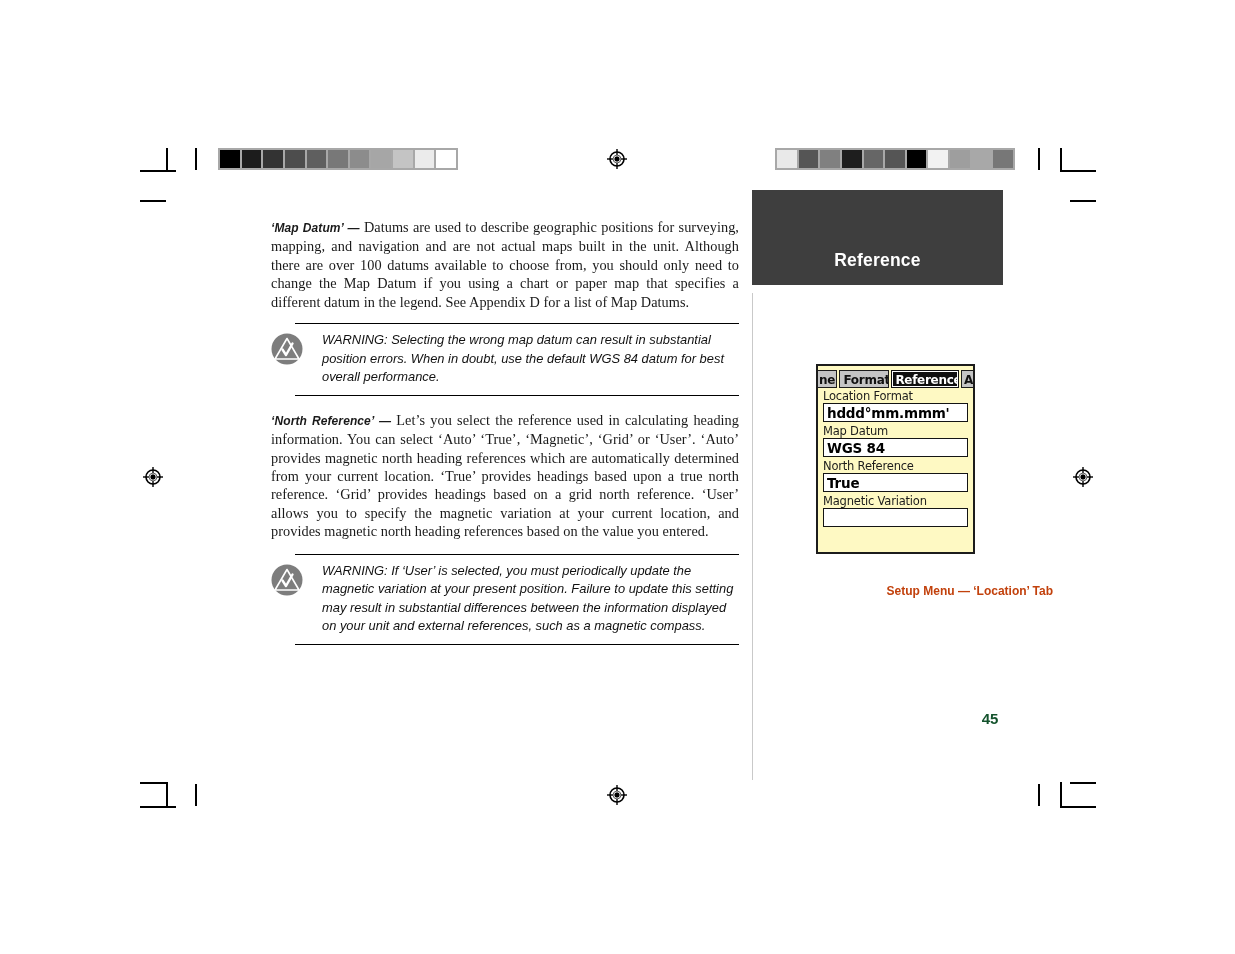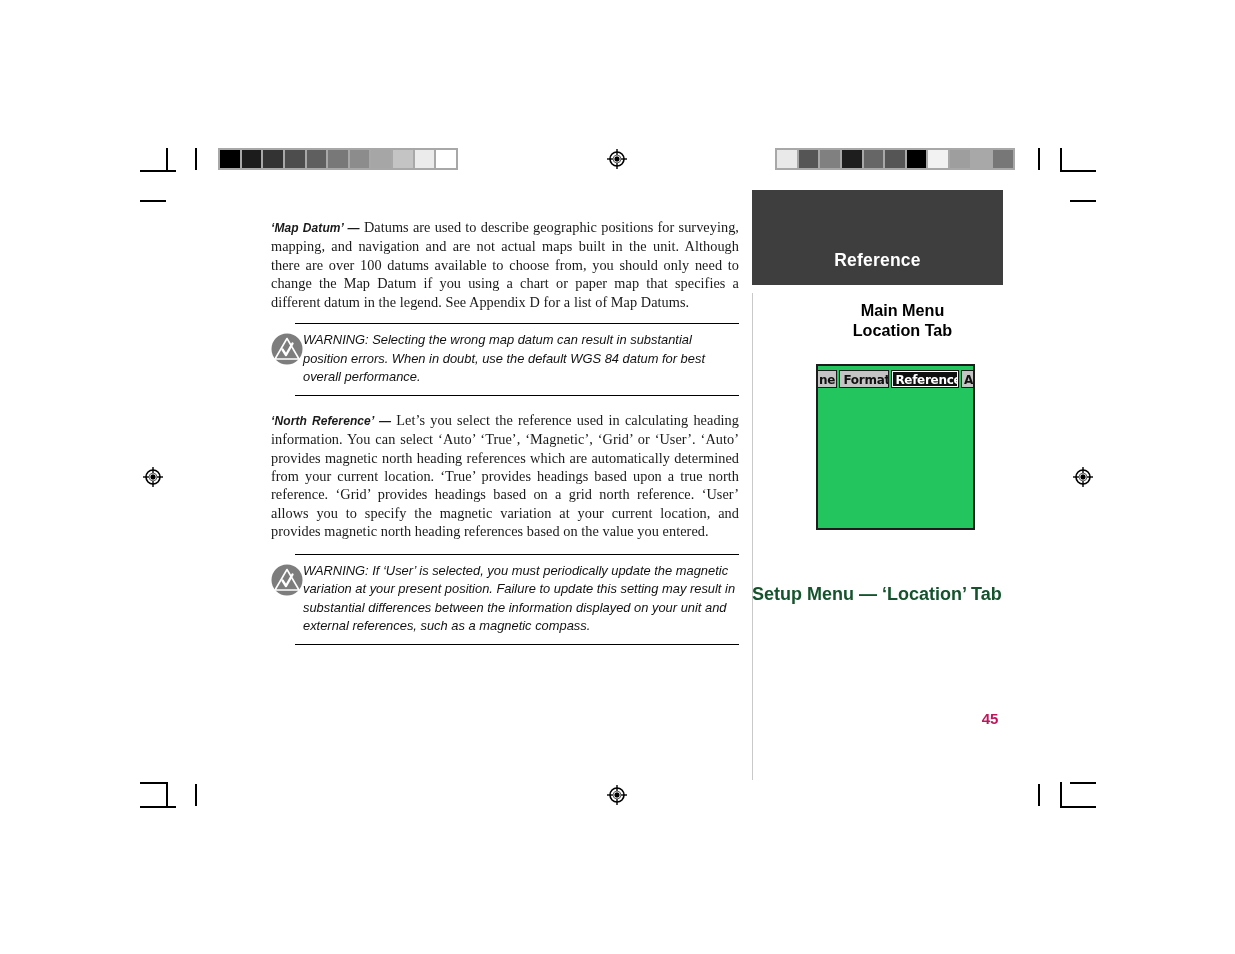--- a/index.html
+++ b/index.html
@@ -74,20 +74,21 @@
     align-items: flex-start;
     padding: 7px 0 8px 0;
   }
   .warn .wicon {
     width: 32px;
     height: 32px;
     flex: 0 0 32px;
     margin-top: 2px;
   }
   .warn .wtext {
+    margin-left: 19px;
     font-family: "Liberation Sans", sans-serif;
     font-style: italic;
     font-size: 12.9px;
     line-height: 18.6px;
     color: #111;
     flex: 1 1 auto;
   }
   .ref-band {
     position: absolute;
     left: 752px;
@@ -125,46 +126,46 @@
     top: 293px;
     width: 1px;
     height: 487px;
     background: #c9c9c9;
   }
   .caption {
     position: absolute;
     left: 752px;
     top: 584px;
     width: 301px;
-    text-align: left;
-    font-family: "Liberation Sans", sans-serif;
-    font-weight: bold;
-    font-size: 18px;
-    color: #14532d;
+    text-align: right;
+    font-family: "Liberation Sans", sans-serif;
+    font-weight: bold;
+    font-size: 12px;
+    color: #c2410c;
   }
   .pagenum {
     position: absolute;
     left: 960px;
     top: 710px;
     width: 60px;
     text-align: center;
     font-family: "Liberation Sans", sans-serif;
     font-weight: bold;
     font-size: 15px;
-    color: #be185d;
+    color: #14532d;
   }
 
   
   .gps {
     position: absolute;
     left: 816px;
     top: 364px;
     width: 159px;
-    height: 166px;
-    background: #22c55e;
+    height: 190px;
+    background: #fef9c3;
     border: 2px solid #1c1c1c;
     box-sizing: border-box;
     font-family: "DejaVu Sans", sans-serif;
     overflow: hidden;
   }
   .gps-tabs {
     display: flex;
     align-items: flex-end;
     height: 22px;
     padding: 2px 0 0 0;
@@ -347,31 +348,40 @@
 
 
   </div>
 
   <div class="vrule"></div>
 
   <div class="ref-band">
     <span>Reference</span>
   </div>
 
-  <div class="side-heading">
-    <div>Main Menu</div>
-    <div>Location Tab</div>
-  </div>
 
   <div class="gps">
     <div class="gps-tabs">
       <div class="gps-tab partial-l">ne</div>
       <div class="gps-tab">Format</div>
       <div class="gps-tab active">Reference</div>
       <div class="gps-tab partial-r">A</div>
     </div>
+    <div class="gps-fields">
+      <div class="gps-label">Location Format</div>
+      <div class="gps-value">hddd°mm.mmm'</div>
+
+      <div class="gps-label">Map Datum</div>
+      <div class="gps-value">WGS 84</div>
+
+      <div class="gps-label">North Reference</div>
+      <div class="gps-value">True</div>
+
+      <div class="gps-label">Magnetic Variation</div>
+      <div class="gps-value"></div>
+    </div>
   </div>
 
   <div class="caption">Setup Menu — ‘Location’ Tab</div>
 
   <div class="pagenum">45</div>
 
 </div>
 
 </body></html>

